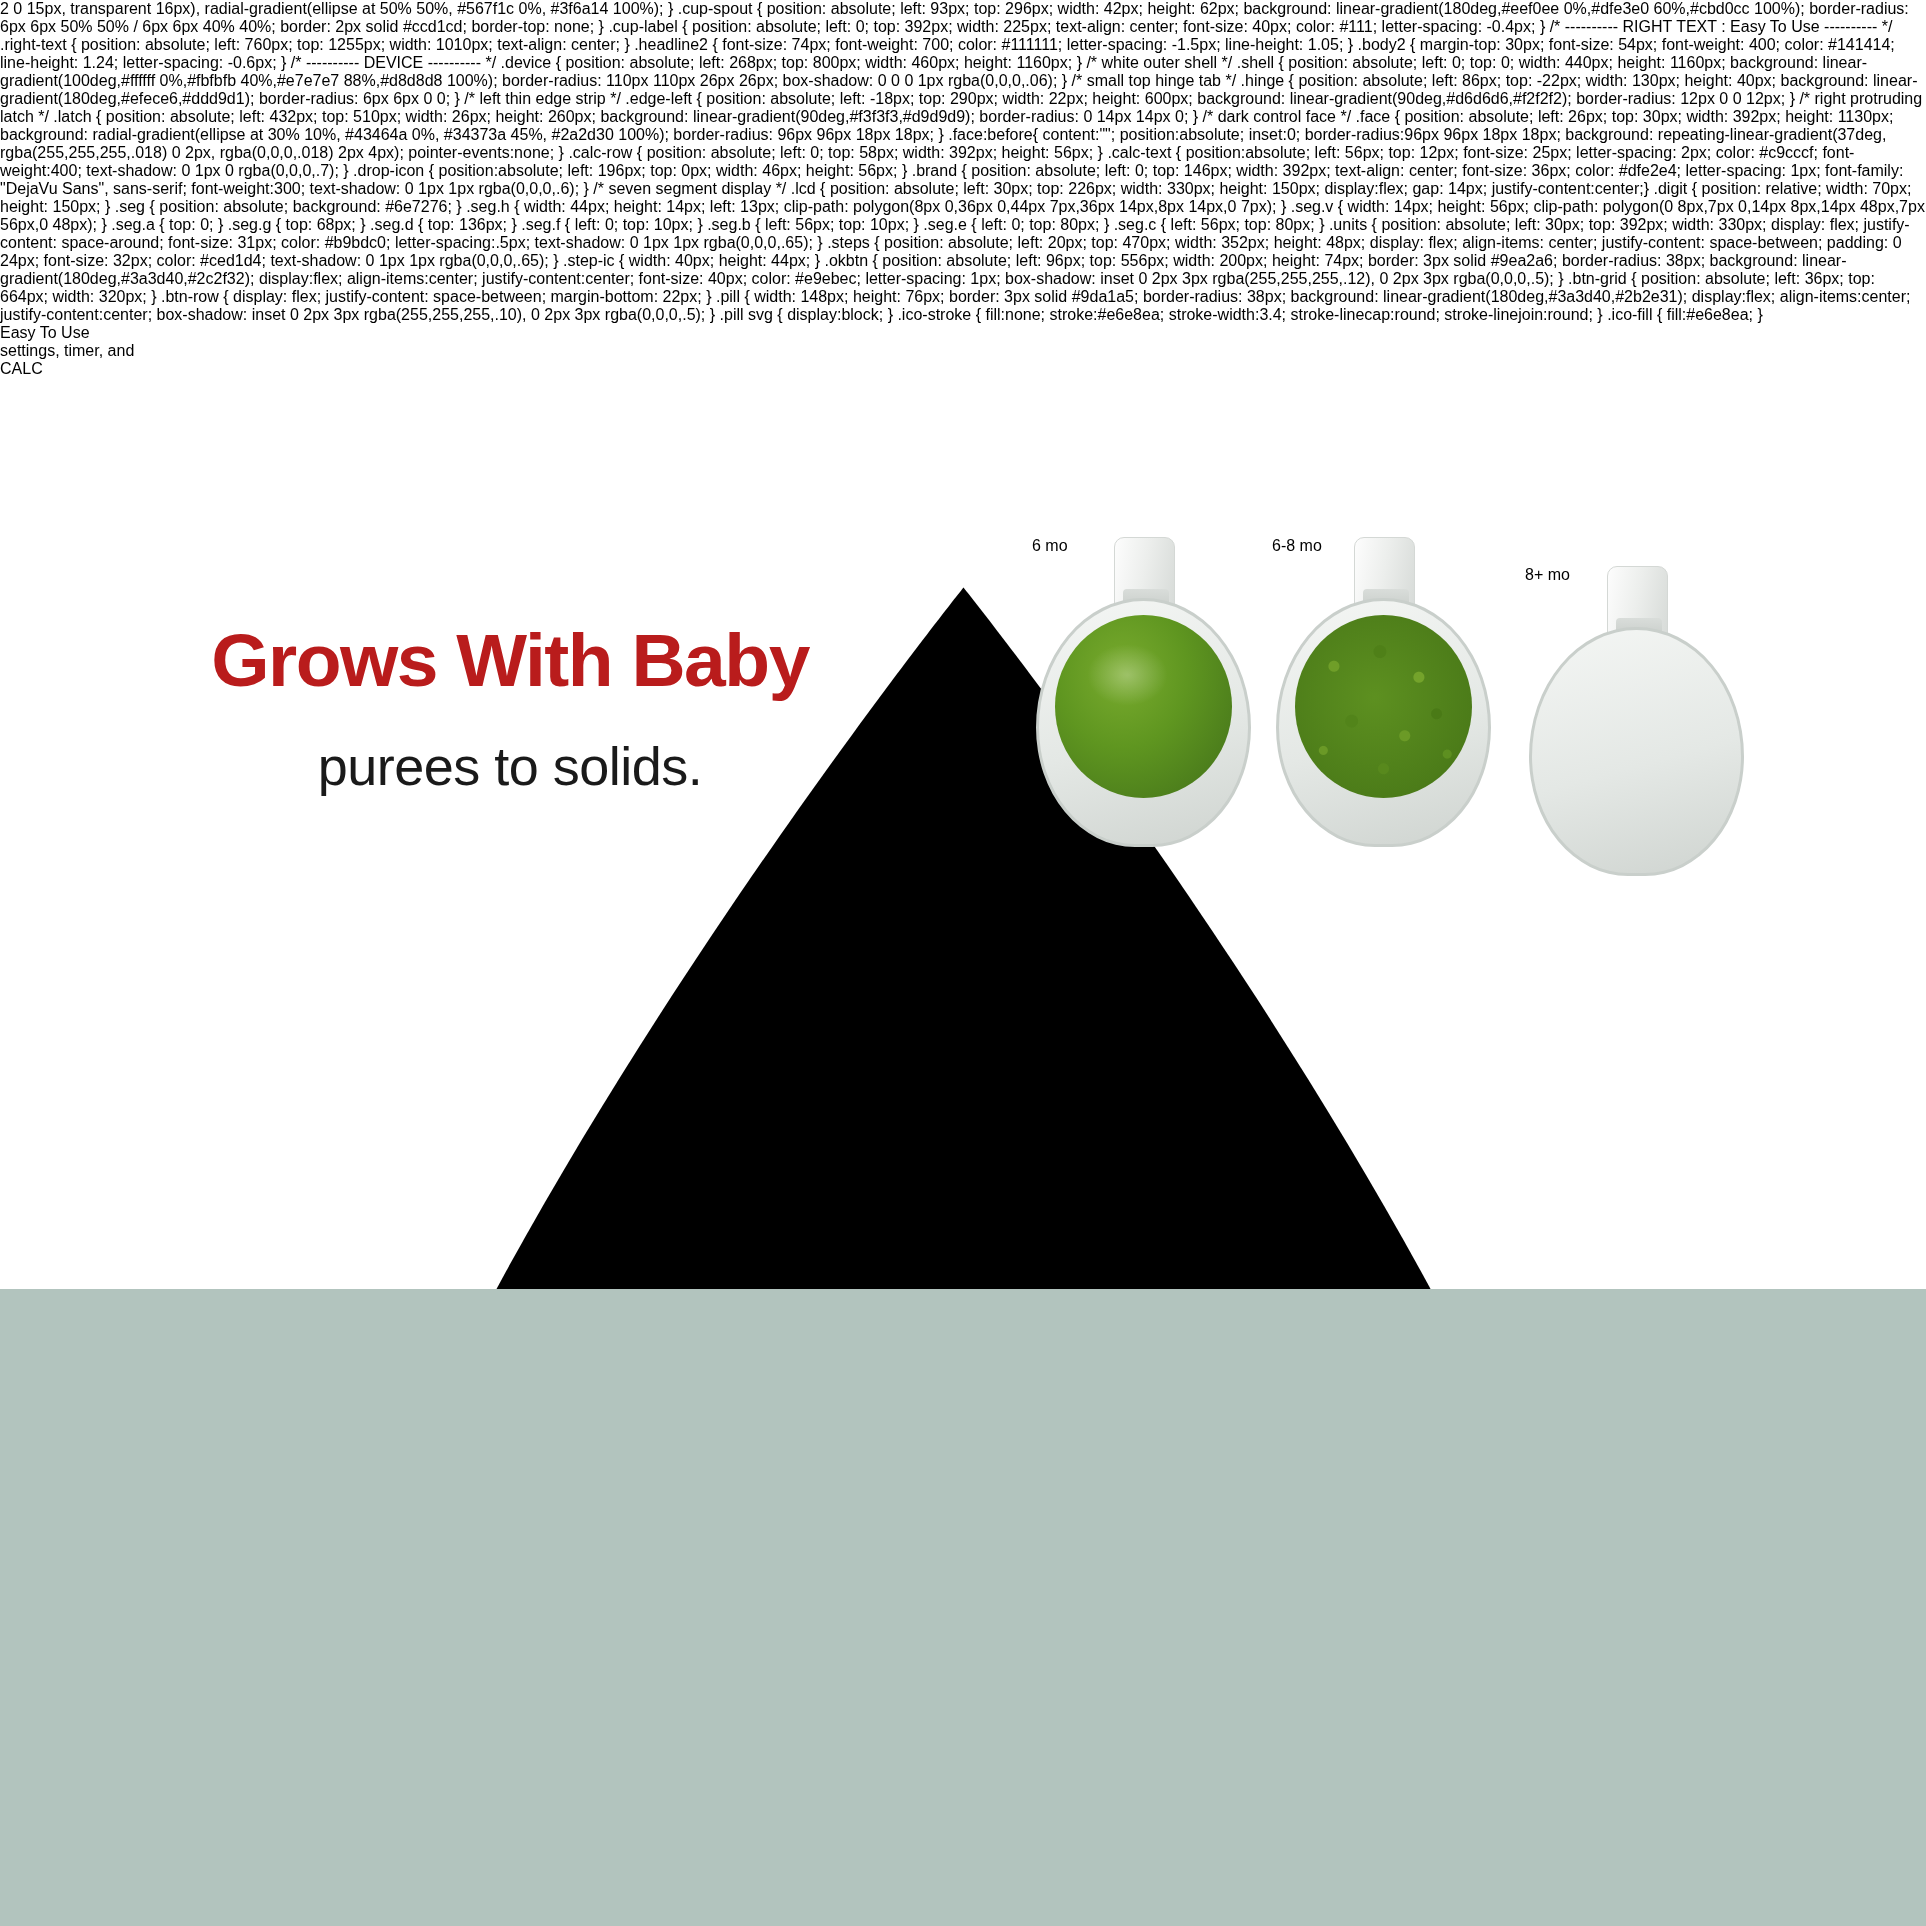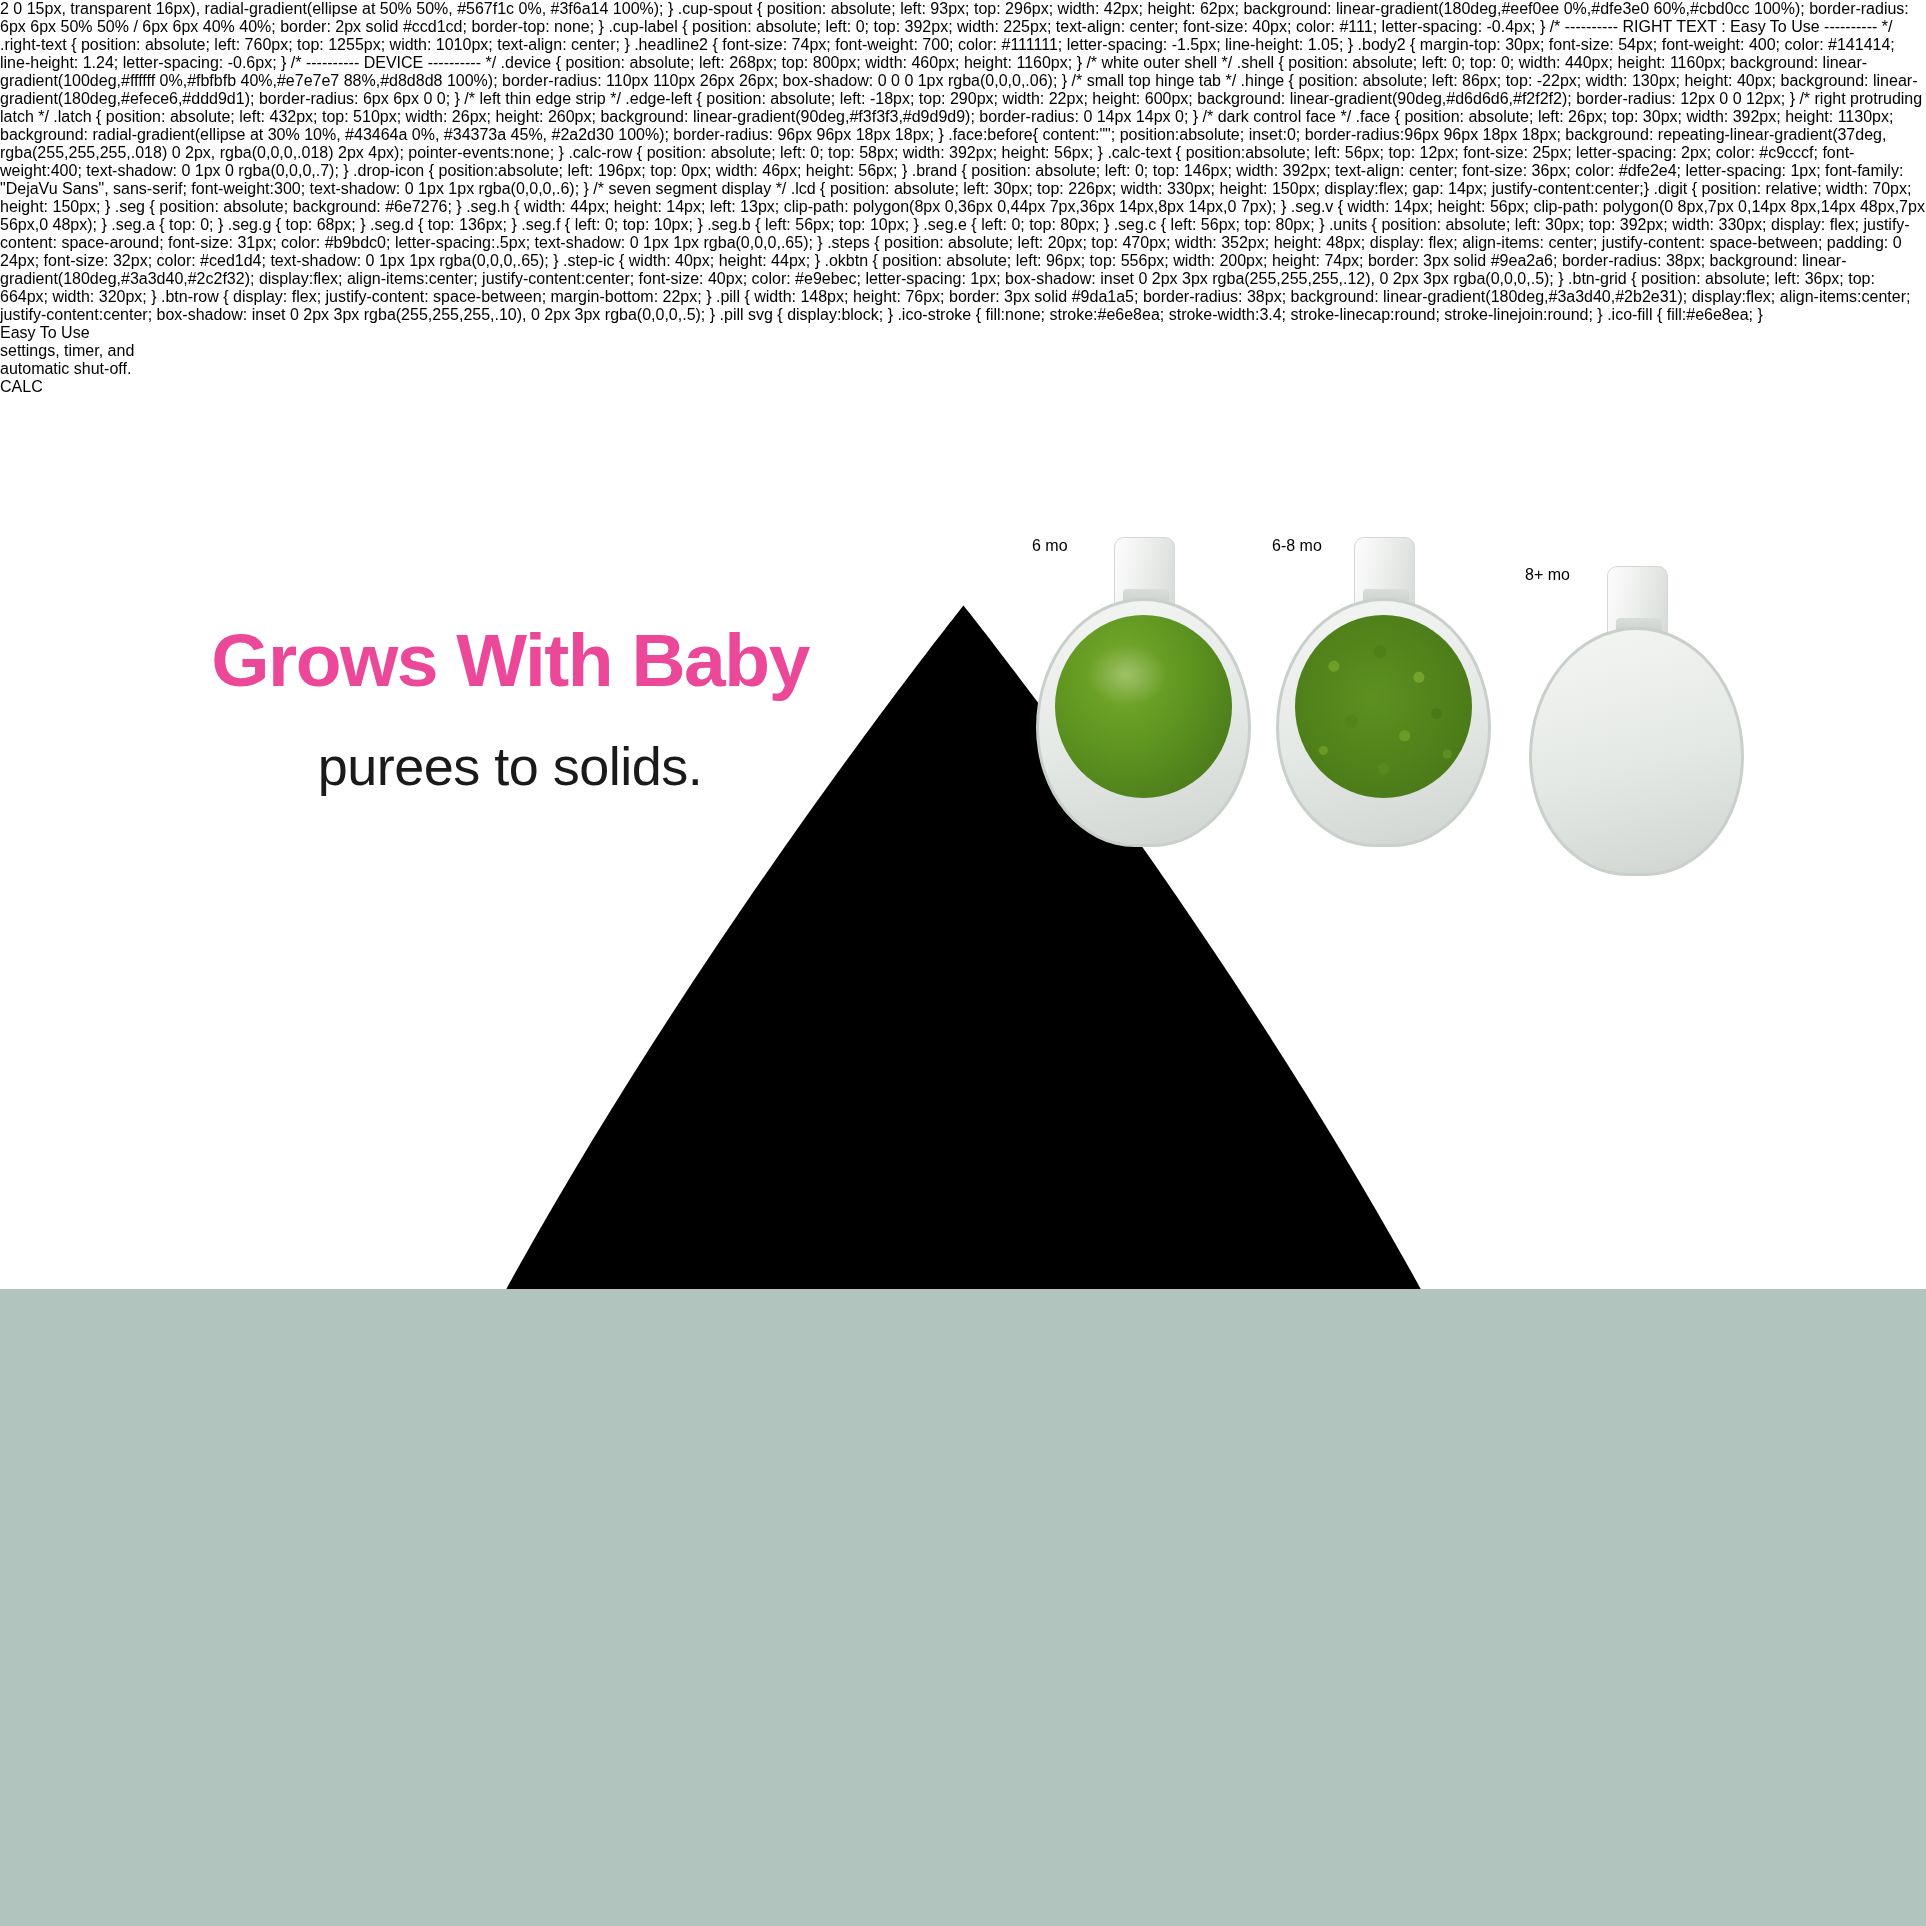--- a/index.html
+++ b/index.html
@@ -13,21 +13,21 @@
 
   
   .sage-band {
     position: absolute; left: 0; top: 965px; width: 1927px; height: 961px;
     background: #b2c4be;
   }
 
   
   .top-text { position: absolute; left: 129px; top: 297px; width: 762px; text-align: center; }
   .headline {
-    font-size: 75px; font-weight: 700; color: #ec4899;
+    font-size: 75px; font-weight: 700; color: #b91c1c;
     letter-spacing: -1.5px; line-height: 1.05;
   }
   .subhead {
     margin-top: 34px; font-size: 54px; font-weight: 400; color: #1a1a1a;
     line-height: 1.22; letter-spacing: -0.5px;
   }
 
   
   .cups { position: absolute; left: 1010px; top: 213px; width: 733px; height: 416px; }
   .cup { position: absolute; top: 0; width: 223px; height: 396px; }
@@ -271,21 +271,20 @@
       </div>
       <div class="cup-spout"></div>
       <div class="cup-label">8+ mo</div>
     </div>
   </div>
 
   <div class="right-text">
     <div class="headline2">Easy To Use</div>
     <div class="body2">
       <div>settings, timer, and</div>
-      <div>automatic shut-off.</div>
     </div>
   </div>
 
   <div class="device">
     <div class="shell"></div>
     <div class="hinge"></div>
     <div class="edge-left"></div>
     <div class="latch"></div>
 
     <div class="face">

